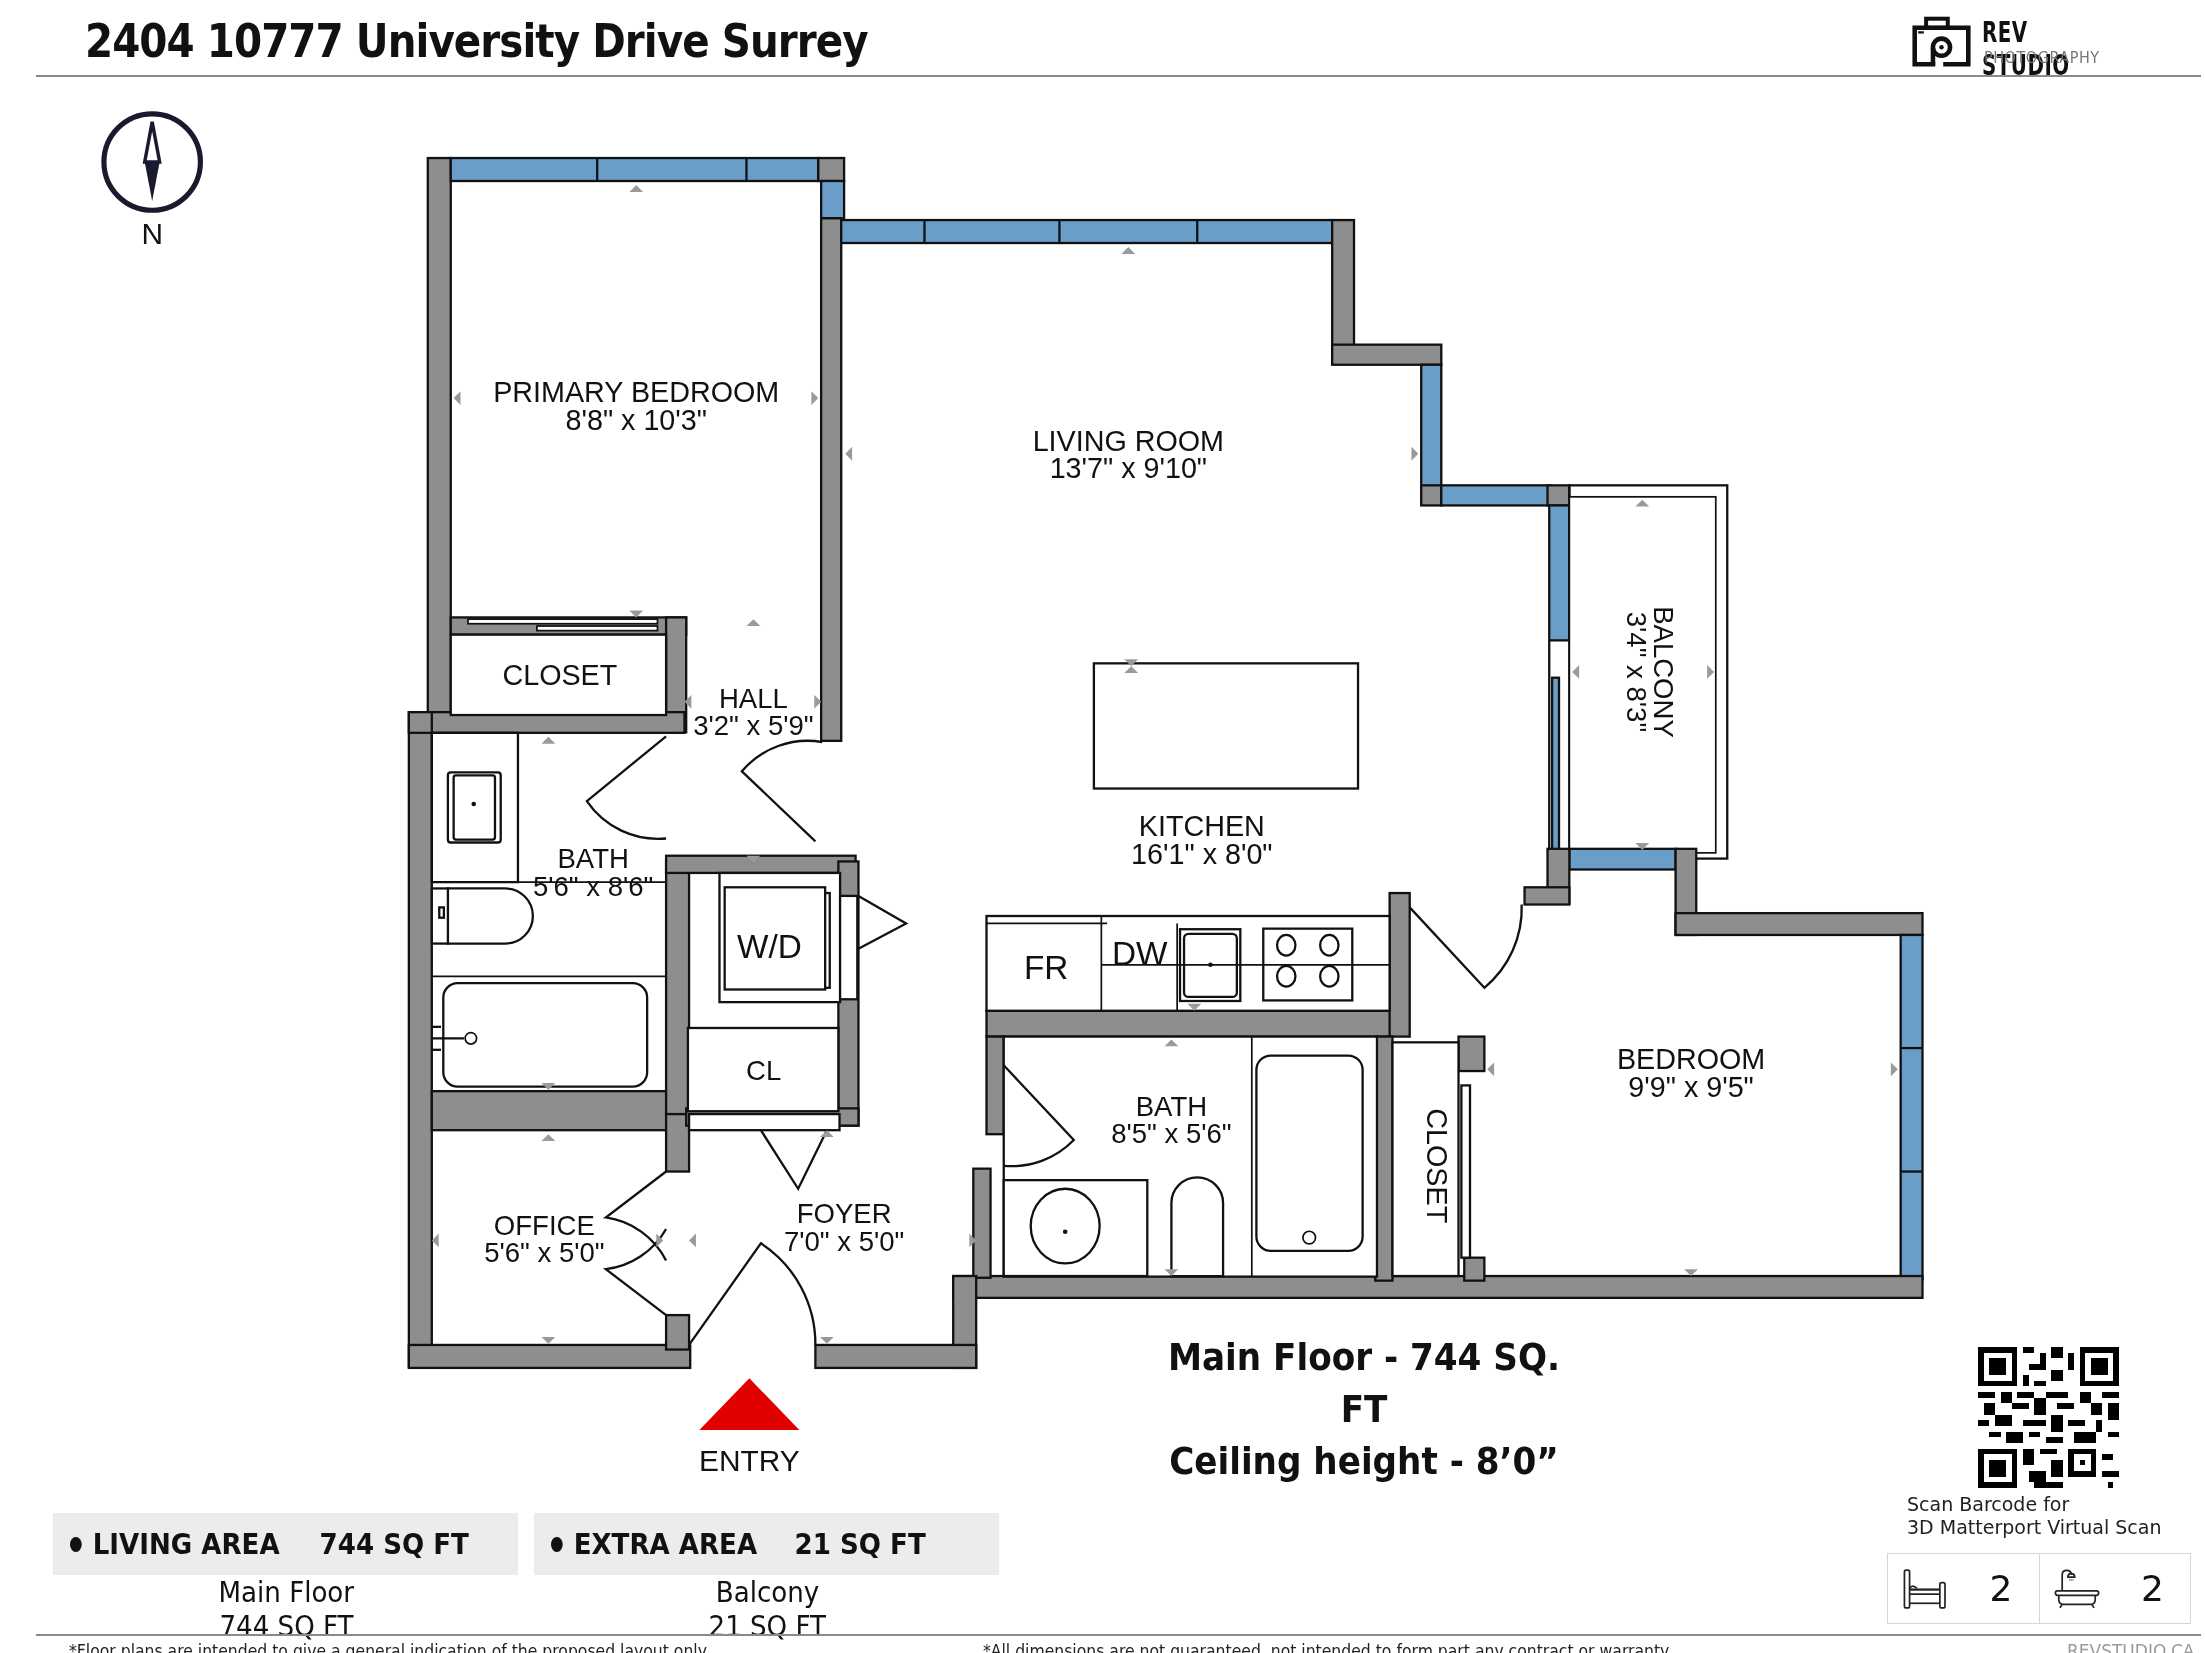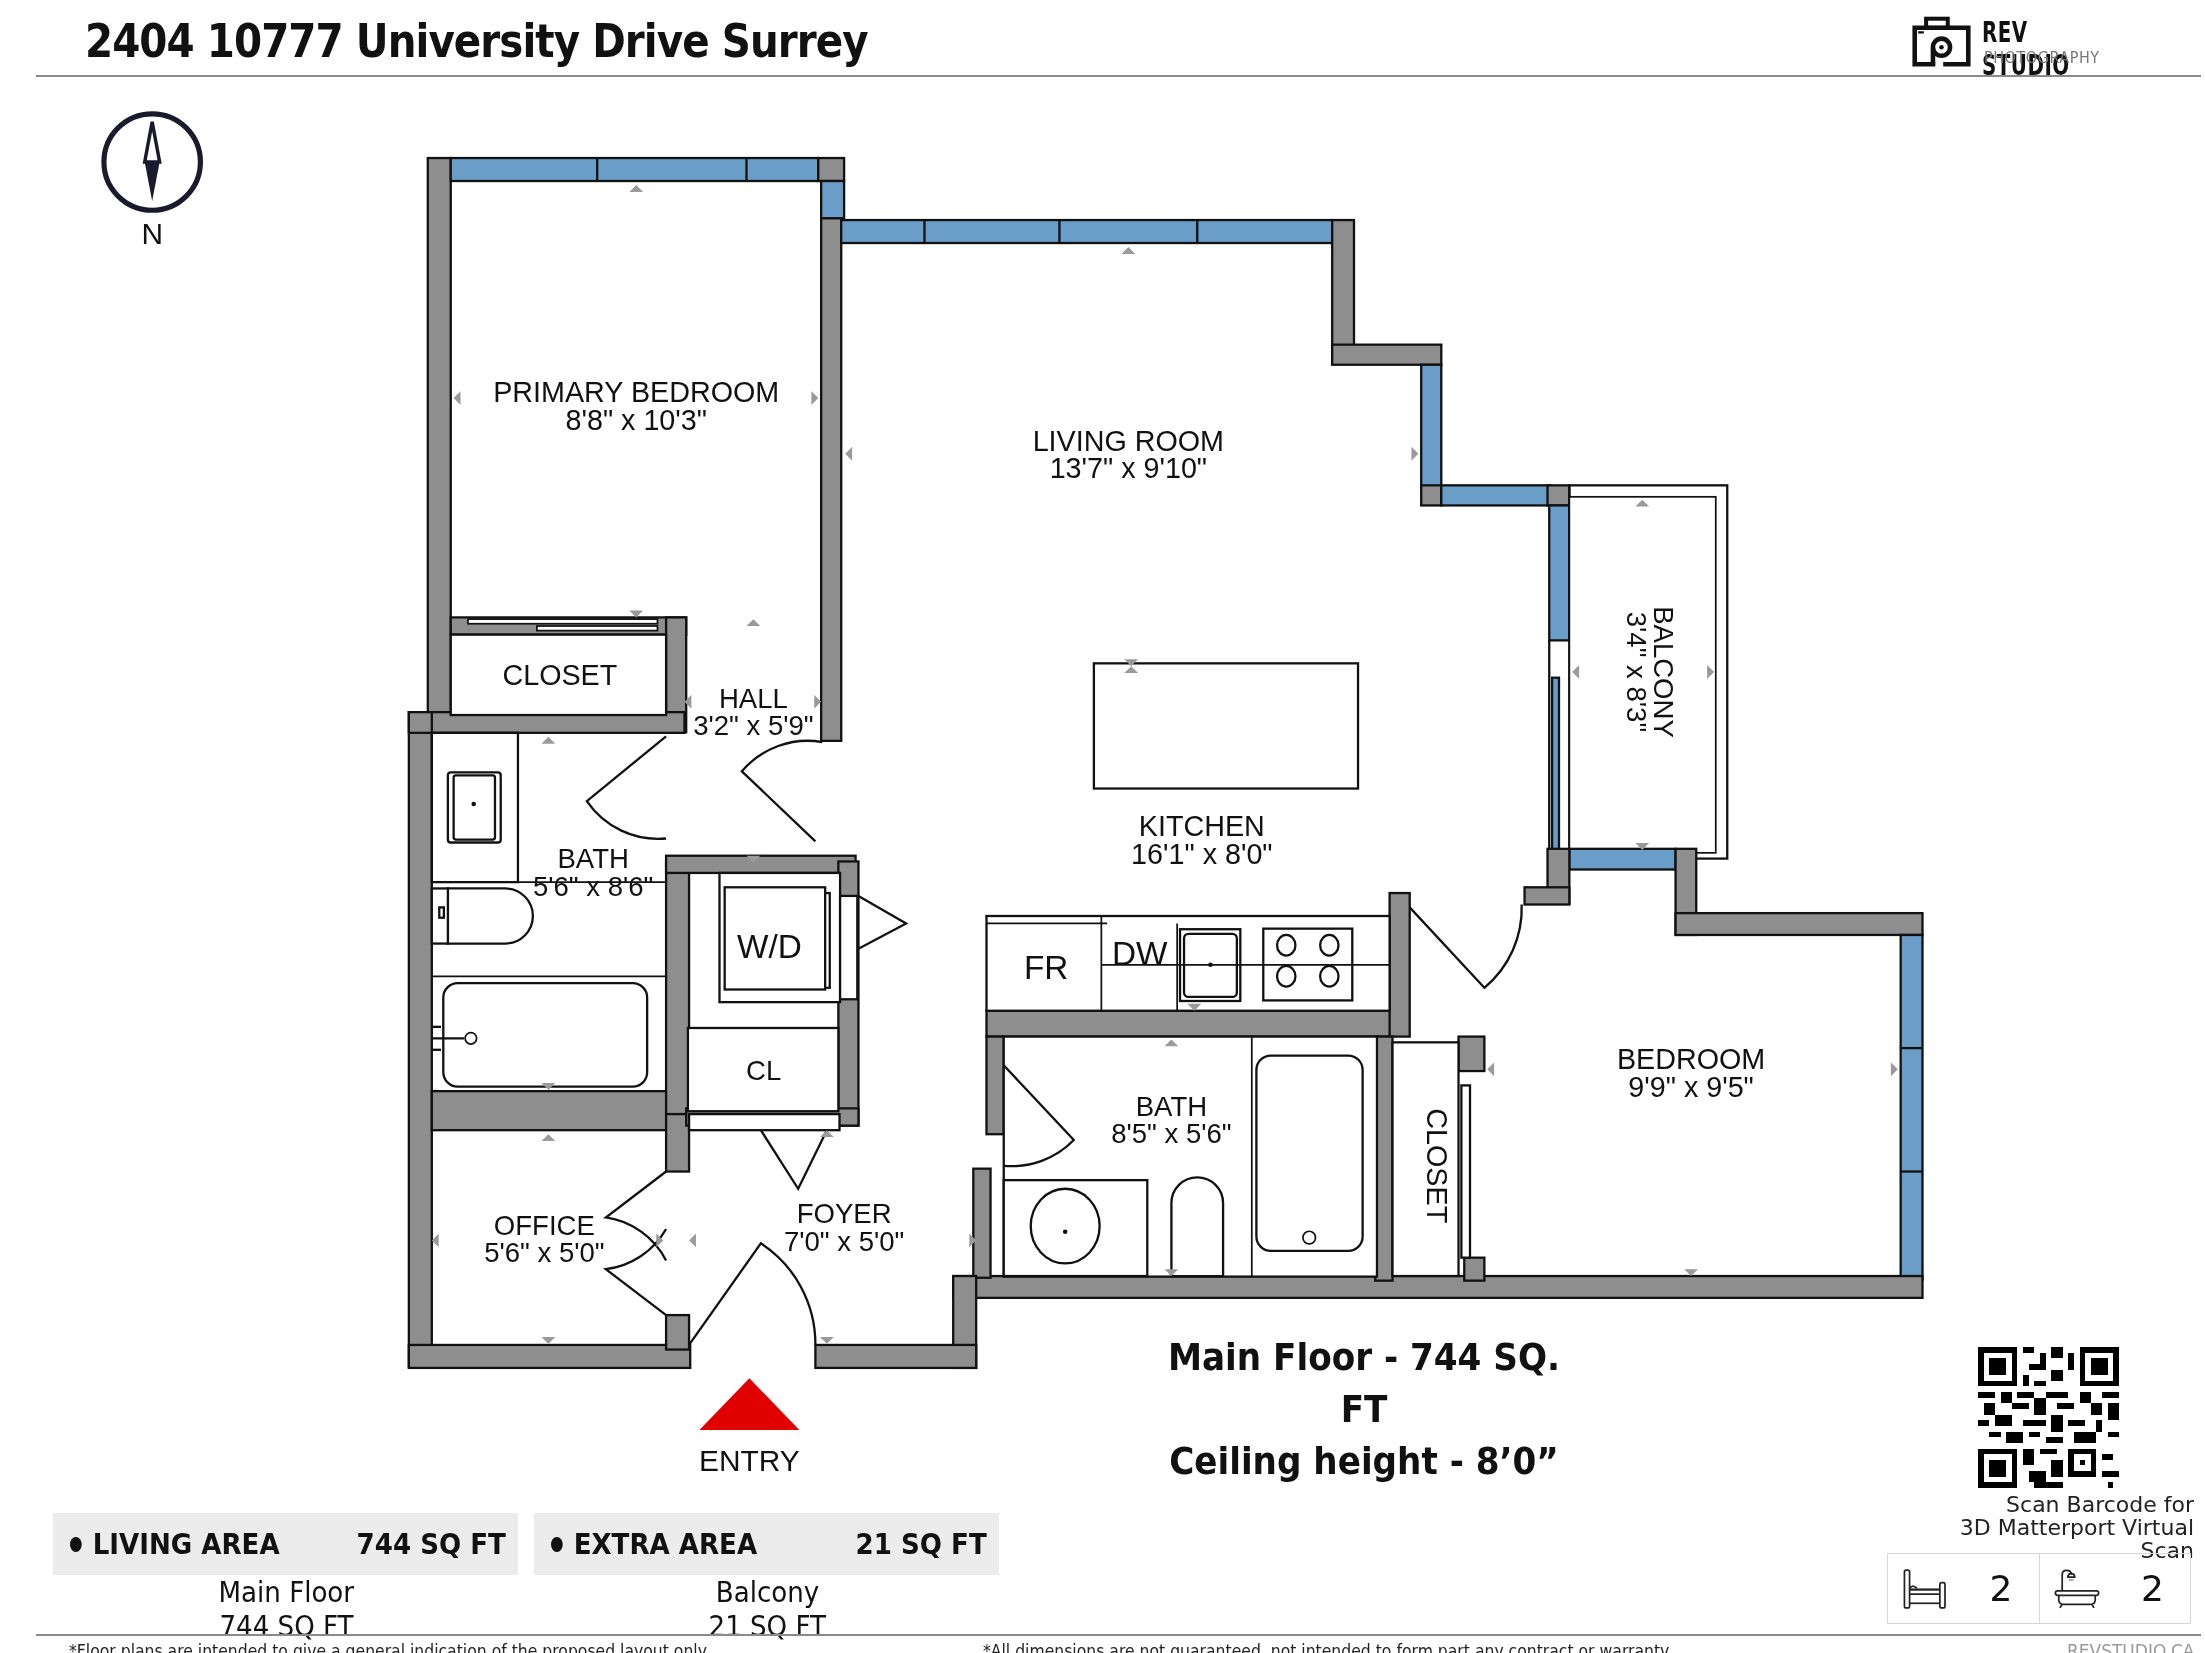--- a/index.html
+++ b/index.html
@@ -6,27 +6,27 @@
   body { width:2205px; height:1654px; position:relative; overflow:hidden; font-family:"DejaVu Sans", sans-serif; color:#111; }
   .abs { position:absolute; }
   .title { left:85px; top:12.6px; font-size:47px; font-weight:bold; letter-spacing:-1.1px; font-family:"DejaVu Sans", sans-serif; transform:scaleX(0.86); transform-origin:left center; }
   .hr-top { left:36px; top:75px; width:2165px; height:2.3px; background:#8a8a8a; }
   .logo { left:1910px; top:10.3px; width:207px; height:63px; }
   .logo-main { position:absolute; left:72px; top:5.7px; font-size:27.6px; font-weight:bold; letter-spacing:0.6px; font-family:"DejaVu Sans Condensed","DejaVu Sans", sans-serif; transform:scaleX(0.8); transform-origin:left; }
   .logo-sub { position:absolute; left:74px; top:38px; font-size:16px; color:#777; letter-spacing:0.6px; transform:scaleX(0.9); transform-origin:left; }
   .plan { left:0; top:0; width:2205px; height:1654px; }
   .floor-label { left:1120px; top:1331px; width:488px; text-align:center; font-weight:bold; font-size:38px; line-height:52px; transform:scaleX(0.9); }
   .qr { left:1978px; top:1347px; width:141px; height:141px; }
-  .qr-caption { left:1907px; top:1493px; width:287px; text-align:right; font-size:22px; line-height:23px; color:#222; }
+  .qr-caption { left:1907px; top:1493px; width:287px; text-align:left; font-size:19px; line-height:23px; color:#222; }
   .counts { left:1887px; top:1553px; width:302px; height:69px; border:1.7px solid #d6d6d6; display:flex; }
   .count-cell { flex:1; display:flex; align-items:center; justify-content:space-between; padding:0 26px 0 14.4px; }
   .count-cell + .count-cell { border-left:1.7px solid #d6d6d6; }
   .count-num { font-size:36px; }
   .area-table { top:1513px; width:465px; }
-  .area-head { height:62px; background:#ececec; display:flex; align-items:center; justify-content:space-between; padding:0 12.6px 0 17px; font-weight:bold; font-size:29px; }
+  .area-head { height:62px; background:#ececec; display:flex; align-items:center; justify-content:flex-start; padding:0 12.6px 0 17px; font-weight:bold; font-size:29px; }
   .area-head .lbl { display:flex; align-items:center; gap:12.6px; transform:scaleX(0.9); transform-origin:left; }
   .area-head .val { transform:scaleX(0.9); transform-origin:right; }
   .bullet { width:12.6px; height:15px; border-radius:50%; background:#111; display:inline-block; }
   .area-row { height:63px; display:flex; align-items:center; justify-content:space-between; padding:0 15px 0 16px; font-size:29px;flex-direction:column; }
   .area-row span { transform:scaleX(0.9); }
   .hr-bottom { left:36px; top:1634px; width:2165px; height:2.3px; background:#8a8a8a; }
   .disclaimer { top:1641px; font-size:17px; color:#222; transform:scaleX(0.92); transform-origin:left; }
   .site { left:2067px; top:1641px; font-size:17px; color:#9a9a9a; }
   .room-label { font-family:"Liberation Sans", sans-serif; fill:#111; }
 </style>

